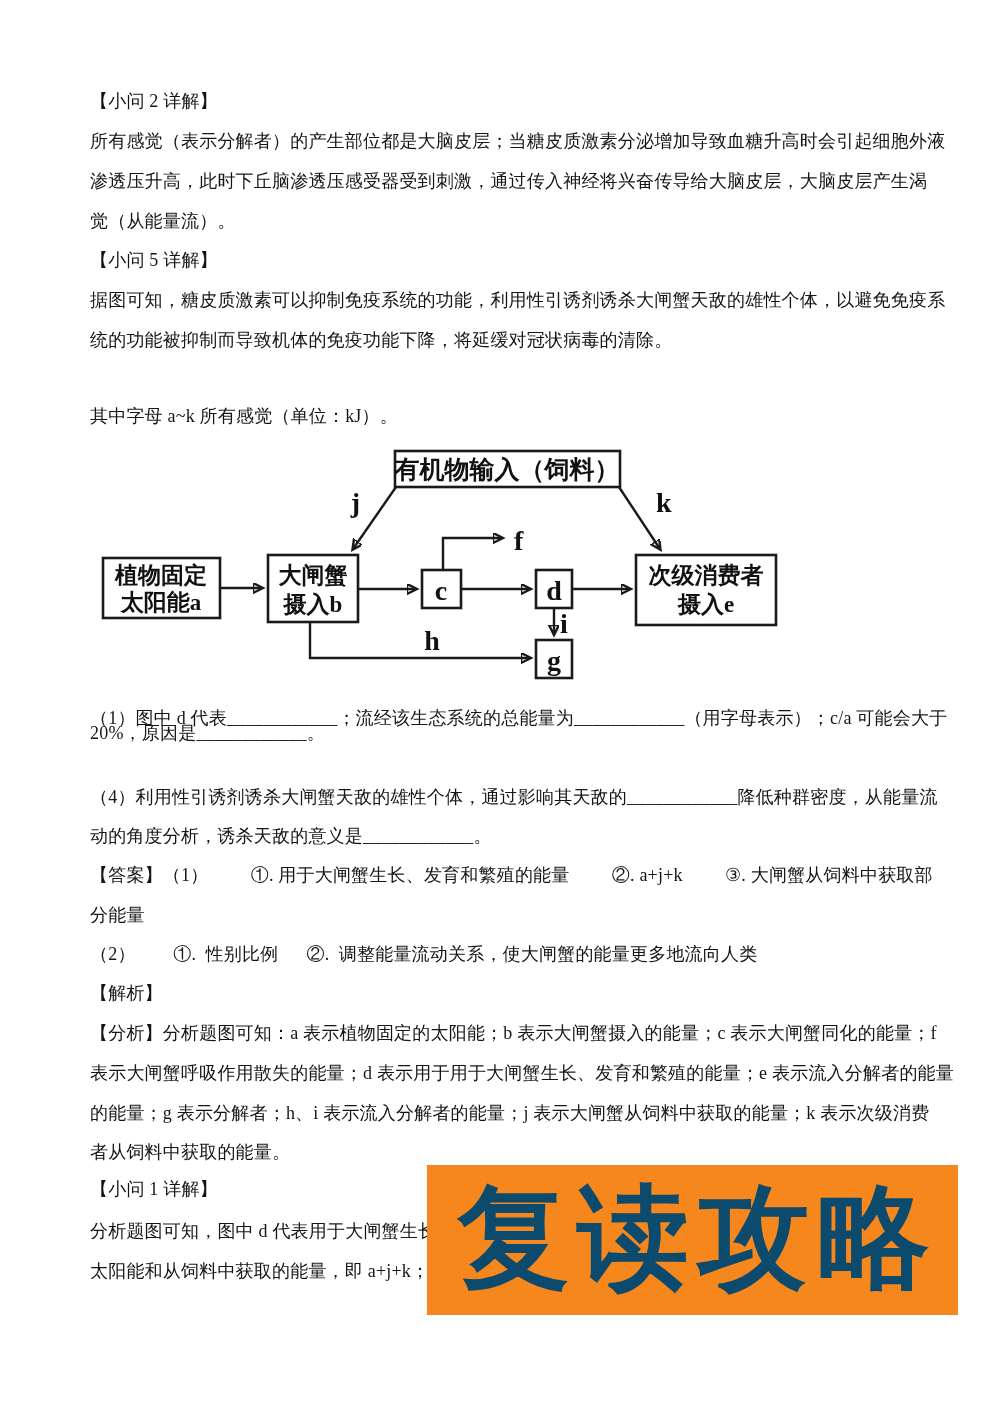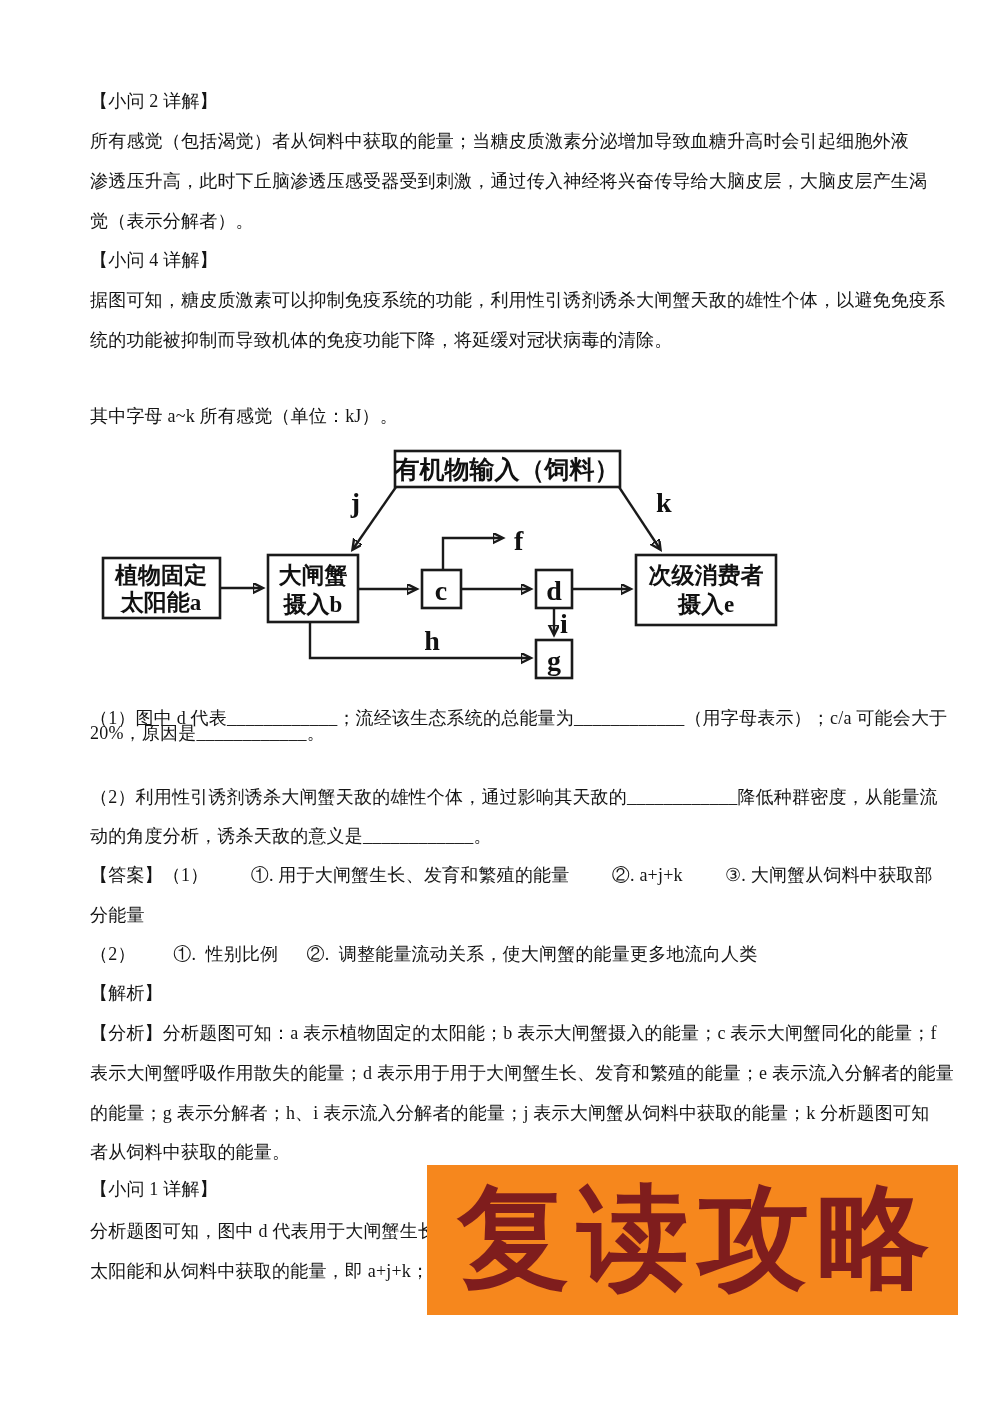--- a/index.html
+++ b/index.html
@@ -63,24 +63,24 @@
     line-height:1;
     transform:translateY(-2px);
   }
 </style>
 </head>
 <body>
 
 <div class="page">
 
   <div class="tline" style="top:88px">【小问 2 详解】</div>
-  <div class="tline" style="top:128px">所有感觉（包括渴觉）者从饲料中获取的能量；当糖皮质激素分泌增加导致血糖升高时会引起细胞外液</div>
+  <div class="tline" style="top:128px">所有感觉（表示分解者）的产生部位都是大脑皮层；当糖皮质激素分泌增加导致血糖升高时会引起细胞外液</div>
   <div class="tline" style="top:168px">渗透压升高，此时下丘脑渗透压感受器受到刺激，通过传入神经将兴奋传导给大脑皮层，大脑皮层产生渴</div>
-  <div class="tline" style="top:208px">觉（表示分解者）。</div>
-  <div class="tline" style="top:247px">【小问 4 详解】</div>
+  <div class="tline" style="top:208px">觉（从能量流）。</div>
+  <div class="tline" style="top:247px">【小问 5 详解】</div>
   <div class="tline" style="top:287px">据图可知，糖皮质激素可以抑制免疫系统的功能，利用性引诱剂诱杀大闸蟹天敌的雄性个体，以避免免疫系</div>
   <div class="tline" style="top:327px">统的功能被抑制而导致机体的免疫功能下降，将延缓对冠状病毒的清除。</div>
   <div class="tline" style="top:403px">其中字母 a~k 所有感觉（单位：kJ）。</div>
 
   <svg class="diagram" viewBox="0 0 840 250">
     <defs>
       <marker id="ah" markerUnits="userSpaceOnUse" markerWidth="14" markerHeight="14" refX="9" refY="5" orient="auto">
         <path d="M0,0 L10,5 L0,10 Z" fill="#1a1a1a" stroke="none"></path>
       </marker>
     </defs>
@@ -121,31 +121,31 @@
 
     <text class="edgelabel" x="280" y="72" text-anchor="end">j</text>
     <text class="edgelabel" x="576" y="72" text-anchor="start">k</text>
     <text class="edgelabel" x="434" y="110" text-anchor="start">f</text>
     <text class="edgelabel" x="352" y="210" text-anchor="middle">h</text>
     <text class="edgelabel" x="480" y="193" font-size="26" text-anchor="start">i</text>
   </svg>
 
   <div class="tline" style="top:705px">（1）图中 d 代表____________；流经该生态系统的总能量为____________（用字母表示）；c/a 可能会大于</div>
   <div class="tline" style="top:720px">20%，原因是____________。</div>
-  <div class="tline" style="top:784px">（2）利用性引诱剂诱杀大闸蟹天敌的雄性个体，通过影响其天敌的____________降低种群密度，从能量流</div>
+  <div class="tline" style="top:784px">（4）利用性引诱剂诱杀大闸蟹天敌的雄性个体，通过影响其天敌的____________降低种群密度，从能量流</div>
   <div class="tline" style="top:823px">动的角度分析，诱杀天敌的意义是____________。</div>
   <div class="tline" style="top:862px">【答案】（1）         ①. 用于大闸蟹生长、发育和繁殖的能量         ②. a+j+k         ③. 大闸蟹从饲料中获取部</div>
   <div class="tline" style="top:902px">分能量</div>
   <div class="tline" style="top:941px">（2）        ①.  性别比例      ②.  调整能量流动关系，使大闸蟹的能量更多地流向人类</div>
   <div class="tline" style="top:980px">【解析】</div>
   <div class="tline" style="top:1020px">【分析】分析题图可知：a 表示植物固定的太阳能；b 表示大闸蟹摄入的能量；c 表示大闸蟹同化的能量；f</div>
   <div class="tline" style="top:1060px">表示大闸蟹呼吸作用散失的能量；d 表示用于用于大闸蟹生长、发育和繁殖的能量；e 表示流入分解者的能量</div>
-  <div class="tline" style="top:1100px">的能量；g 表示分解者；h、i 表示流入分解者的能量；j 表示大闸蟹从饲料中获取的能量；k 分析题图可知</div>
+  <div class="tline" style="top:1100px">的能量；g 表示分解者；h、i 表示流入分解者的能量；j 表示大闸蟹从饲料中获取的能量；k 表示次级消费</div>
   <div class="tline" style="top:1139px">者从饲料中获取的能量。</div>
   <div class="tline" style="top:1176px">【小问 1 详解】</div>
   <div class="tline" style="top:1218px">分析题图可知，图中 d 代表用于大闸蟹生长</div>
   <div class="tline" style="top:1258px">太阳能和从饲料中获取的能量，即 a+j+k；由</div>
 
   <div class="banner" style="background: rgb(246, 135, 29);">
-    <span style="color: #7f1d1d; margin-left: 10px;">复读攻略</span>
+    <span style="color: #0c4a6e; margin-left: 10px;">复读攻略</span>
   </div>
 
 </div>
 
 </body></html>

